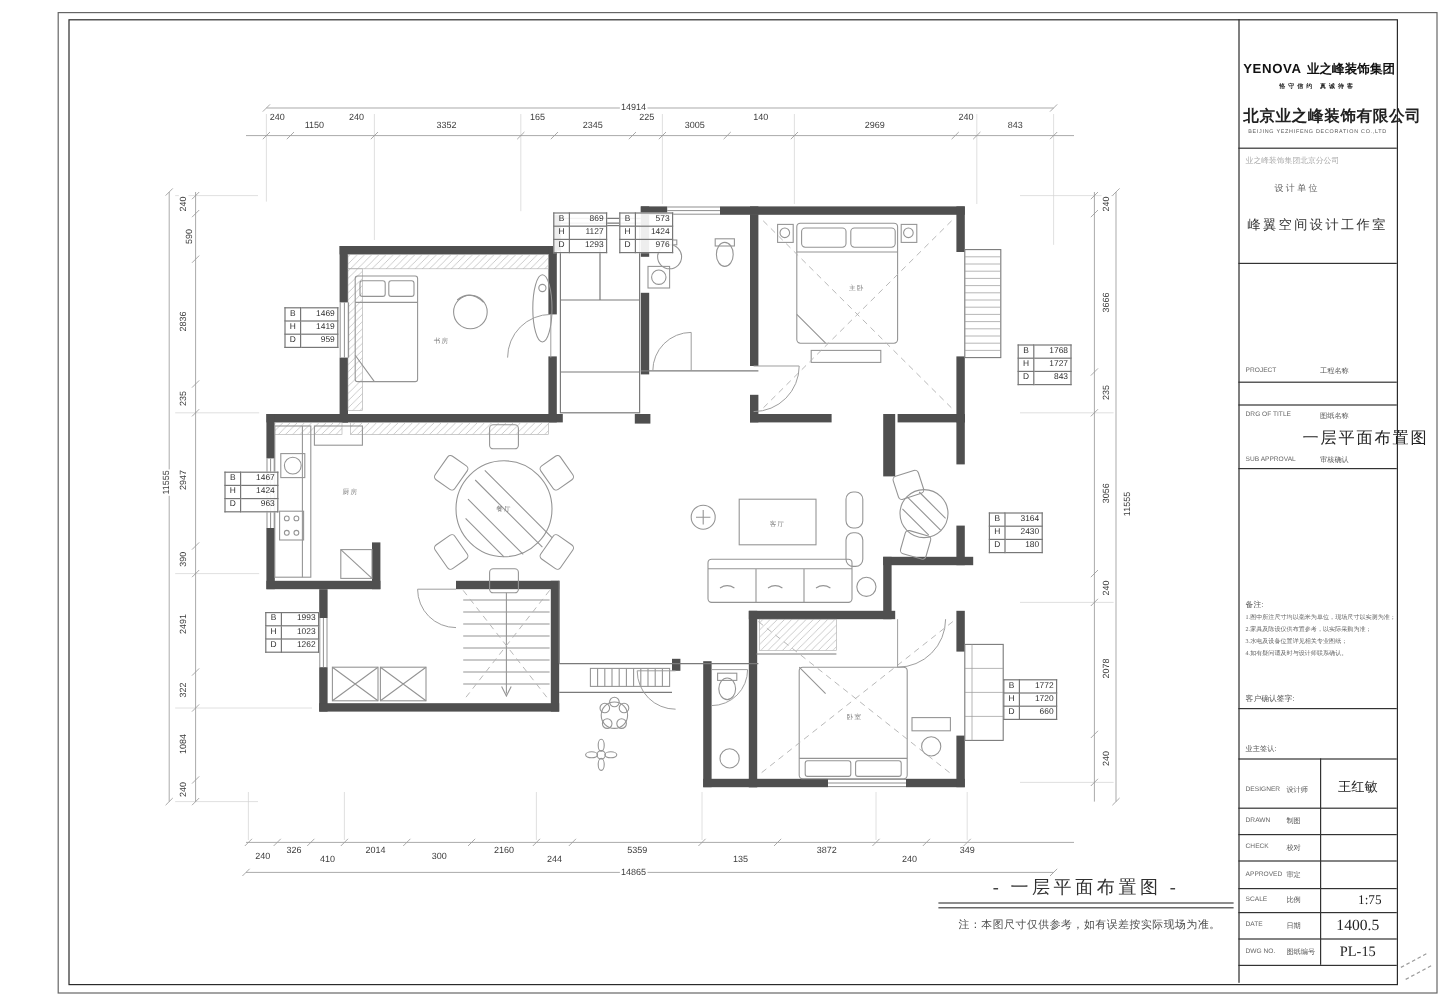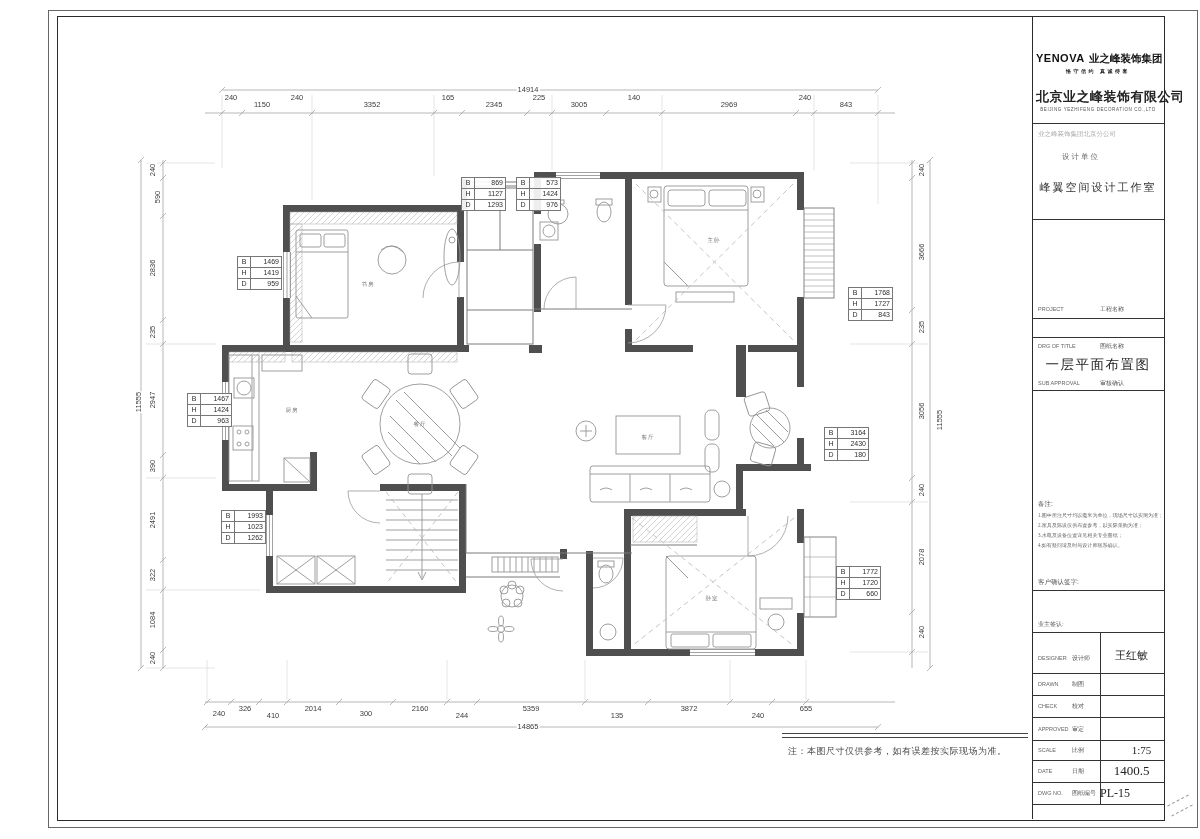--- a/index.html
+++ b/index.html
@@ -17,21 +17,21 @@
   .wtable td{border:0.5px solid #777;padding:0 2px;height:10px;line-height:10px;}
   .wtable td.k{width:8px;text-align:center;}
   .wtable td.v{width:26px;text-align:right;}
   .roomlabel{position:absolute;font-size:5.5px;color:#777;transform:translate(-50%,-50%);
              letter-spacing:1px;font-family:"Liberation Serif",serif;white-space:nowrap;}
   
   .caption-wrap{position:absolute;left:782px;top:730px;width:246px;text-align:center;}
   .caption{font-family:"Liberation Serif",serif;font-size:15px;letter-spacing:3px;color:#2f2f2f;}
   .rule2{margin-top:3px;height:3px;border-top:1.5px solid #444;border-bottom:0.75px solid #444;}
   .plan-note{margin-top:7px;font-family:"Liberation Serif",serif;font-size:9px;color:#4a4a4a;
-             letter-spacing:0.5px;text-align:left;padding-left:6px;white-space:nowrap;}
+             letter-spacing:0.5px;text-align:center;padding-left:6px;white-space:nowrap;}
   
   .tb-line{position:absolute;left:1032px;width:132px;height:0;border-top:1px solid #333;}
   .tb-vline{position:absolute;left:1100px;top:632px;height:172px;width:0;border-left:1px solid #333;}
   .tb-leftline{position:absolute;left:1032px;top:16px;height:803px;width:0;border-left:1.5px solid #2b2b2b;}
   .tb-text{position:absolute;white-space:nowrap;}
   .logo-brand{font-weight:bold;font-size:11px;letter-spacing:0.5px;color:#111;}
   .logo-cn{font-weight:bold;font-size:10.5px;color:#111;}
   .logo-tag{font-size:5px;letter-spacing:2.5px;color:#222;margin-top:2px;font-weight:bold;}
   .company{font-family:"Liberation Serif",serif;font-weight:bold;font-size:13px;color:#222;letter-spacing:0.5px;}
   .company-en{font-size:4.5px;letter-spacing:0.6px;color:#555;margin-top:1px;}
@@ -301,21 +301,21 @@
   <span class="dim" style="left:245px;top:709px">326</span>
   <span class="dim" style="left:273px;top:716px">410</span>
   <span class="dim" style="left:313px;top:709px">2014</span>
   <span class="dim" style="left:366px;top:714px">300</span>
   <span class="dim" style="left:420px;top:709px">2160</span>
   <span class="dim" style="left:462px;top:716px">244</span>
   <span class="dim" style="left:531px;top:709px">5359</span>
   <span class="dim" style="left:617px;top:716px">135</span>
   <span class="dim" style="left:689px;top:709px">3872</span>
   <span class="dim" style="left:758px;top:716px">240</span>
-  <span class="dim" style="left:806px;top:709px">655</span>
+  <span class="dim" style="left:806px;top:709px">349</span>
 
   <span class="dimv" style="left:139px;top:402px">11555</span>
   <span class="dimv" style="left:153px;top:170px">240</span>
   <span class="dimv" style="left:158px;top:197px">590</span>
   <span class="dimv" style="left:153px;top:268px">2836</span>
   <span class="dimv" style="left:153px;top:332px">235</span>
   <span class="dimv" style="left:153px;top:400px">2947</span>
   <span class="dimv" style="left:153px;top:466px">390</span>
   <span class="dimv" style="left:153px;top:520px">2491</span>
   <span class="dimv" style="left:153px;top:575px">322</span>
@@ -461,20 +461,21 @@
     </table>
 
   <span class="roomlabel" style="left:368px;top:284px">书房</span>
   <span class="roomlabel" style="left:714px;top:240px">主卧</span>
   <span class="roomlabel" style="left:420px;top:424px">餐厅</span>
   <span class="roomlabel" style="left:648px;top:437px">客厅</span>
   <span class="roomlabel" style="left:292px;top:410px">厨房</span>
   <span class="roomlabel" style="left:712px;top:598px">卧室</span>
 
   <div class="caption-wrap">
+    <div class="caption">- 一层平面布置图 -</div>
     <div class="rule2"></div>
     <div class="plan-note">注：本图尺寸仅供参考，如有误差按实际现场为准。</div>
   </div>
 
   <div class="tb-leftline"></div>
   <div class="tb-line" style="top:123px"></div>
   <div class="tb-line" style="top:219px"></div>
   <div class="tb-line" style="top:318px"></div>
   <div class="tb-line" style="top:337px"></div>
   <div class="tb-line" style="top:390px"></div>
@@ -501,21 +502,21 @@
 
   <div class="tb-text" style="left:1038px;top:130px;font-size:6.5px;color:#aaa">业之峰装饰集团北京分公司</div>
   <div class="tb-text" style="left:1062px;top:152px;font-size:7.5px;color:#666;letter-spacing:2px;font-family:Liberation Sans, sans-serif">设计单位</div>
   <div class="tb-text" style="left:1036px;top:180px;width:124px;text-align:center;font-size:11px;letter-spacing:2px;color:#333;font-family:'Liberation Serif',serif">峰翼空间设计工作室</div>
 
   <div class="tb-text tb-small" style="left:1038px;top:306px">PROJECT</div>
   <div class="tb-text tb-cn-small" style="left:1100px;top:305px">工程名称</div>
 
   <div class="tb-text tb-small" style="left:1038px;top:343px">DRG OF TITLE</div>
   <div class="tb-text tb-cn-small" style="left:1100px;top:342px">图纸名称</div>
-  <div class="tb-text tb-big-title" style="left:1036px;top:356px;width:124px;text-align:center">一层平面布置图</div>
+  <div class="tb-text tb-big-title" style="left:1076px;top:356px;width:124px;text-align:center">一层平面布置图</div>
   <div class="tb-text tb-small" style="left:1038px;top:380px">SUB APPROVAL</div>
   <div class="tb-text tb-cn-small" style="left:1100px;top:379px">审核确认</div>
 
   <div class="tb-text" style="left:1038px;top:500px;font-size:6.5px;color:#555">备注:</div>
   <div class="tb-text notes-line" style="left:1038px;top:511px;transform:scale(0.92)">1.图中所注尺寸均以毫米为单位，现场尺寸以实测为准；</div>
   <div class="tb-text notes-line" style="left:1038px;top:521px;transform:scale(0.92)">2.家具及陈设仅供布置参考，以实际采购为准；</div>
   <div class="tb-text notes-line" style="left:1038px;top:531px;transform:scale(0.92)">3.水电及设备位置详见相关专业图纸；</div>
   <div class="tb-text notes-line" style="left:1038px;top:541px;transform:scale(0.92)">4.如有疑问请及时与设计师联系确认。</div>
 
   <div class="tb-text" style="left:1038px;top:578px;font-size:6.5px;color:#555">客户确认签字:</div>
@@ -540,17 +541,17 @@
   <div class="tb-text tb-small" style="left:1038px;top:747px">SCALE</div>
   <div class="tb-text tb-cn-small" style="left:1072px;top:746px">比例</div>
   <div class="tb-text tb-value" style="left:1100px;top:744px;width:83px;text-align:center;font-size:11px">1:75</div>
 
   <div class="tb-text tb-small" style="left:1038px;top:768px">DATE</div>
   <div class="tb-text tb-cn-small" style="left:1072px;top:767px">日期</div>
   <div class="tb-text tb-value" style="left:1100px;top:763px;width:63px;text-align:center;font-size:13px">1400.5</div>
 
   <div class="tb-text tb-small" style="left:1038px;top:790px">DWG NO.</div>
   <div class="tb-text tb-cn-small" style="left:1072px;top:789px">图纸编号</div>
-  <div class="tb-text tb-value" style="left:1100px;top:786px;width:63px;font-size:12px">PL-15</div>
+  <div class="tb-text tb-value" style="left:1100px;top:786px;width:63px;text-align:center;font-size:12px">PL-15</div>
 
   <div class="trim" style="left:1166px;top:800px;width:24px;transform:rotate(-28deg)"></div>
   <div class="trim" style="left:1170px;top:810px;width:24px;transform:rotate(-28deg)"></div>
 </div>
 
 </body></html>

